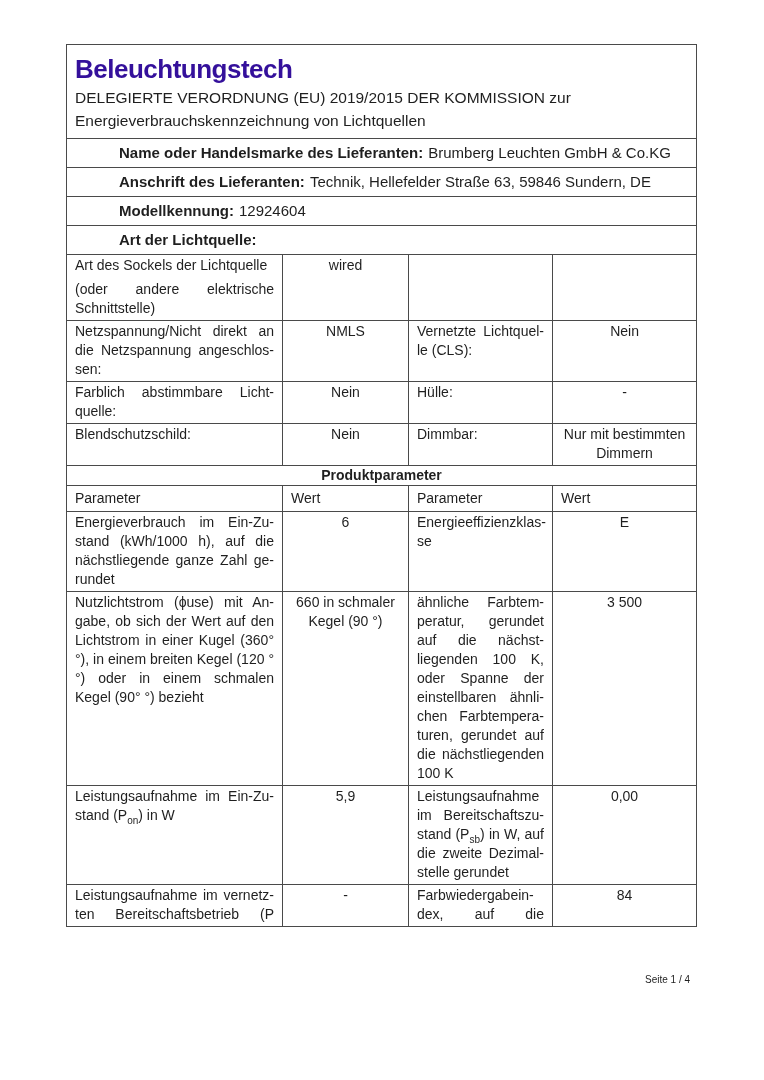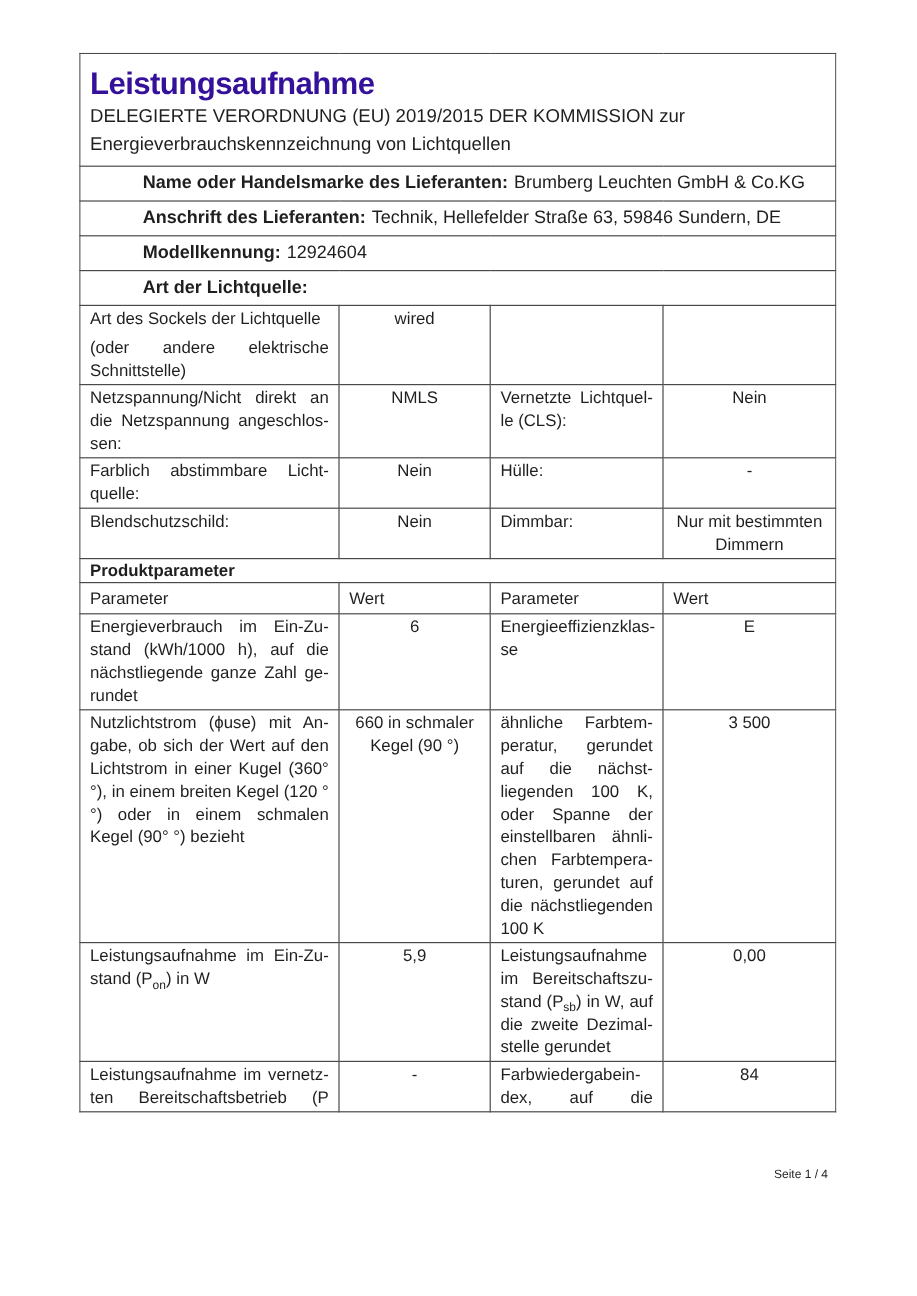--- a/index.html
+++ b/index.html
@@ -49,21 +49,21 @@
   }
   
   td.info{padding:4px 8px 5px 8px;font-size:15px;line-height:19px;}
   .b{font-weight:bold;margin-right:5px;margin-left:44px;}
   
   td.lbl{text-align:justify;}
   td.val{text-align:center;padding:1px 10px 2px 10px;}
   .pgap{margin-top:5px;}
   
   td.sec{
-    font-weight:bold;
+    text-align:center;font-weight:bold;
     padding:0 8px;line-height:19px;
   }
   td.hdr{padding:3px 8px;line-height:19px;}
   td.sec2{
     text-align:center;font-weight:bold;
     padding:1px 8px;line-height:19px;
   }
   
   td.cut{text-align:justify;text-align-last:justify;}
   sub.sb{font-size:10px;line-height:0;}
@@ -83,21 +83,21 @@
     <colgroup>
         <col class="c1">
         <col class="c2">
         <col class="c3">
         <col class="c4">
       </colgroup>
 
     <tbody>
         <tr>
       <td colspan="4" class="title-cell">
-        <div class="doc-title">Leistungsaufnahme</div>
+        <div class="doc-title">Beleuchtungstech</div>
         <div class="doc-subtitle">DELEGIERTE VERORDNUNG (EU) 2019/2015 DER KOMMISSION zur Energieverbrauchskennzeichnung von Lichtquellen</div>
       </td>
     </tr>
 
     <tr>
       <td colspan="4" class="info">
         <span class="b">Name oder Handelsmarke des Lieferanten:</span><span>Brumberg Leuchten GmbH &amp; Co.KG</span>
       </td>
     </tr>
     <tr>

